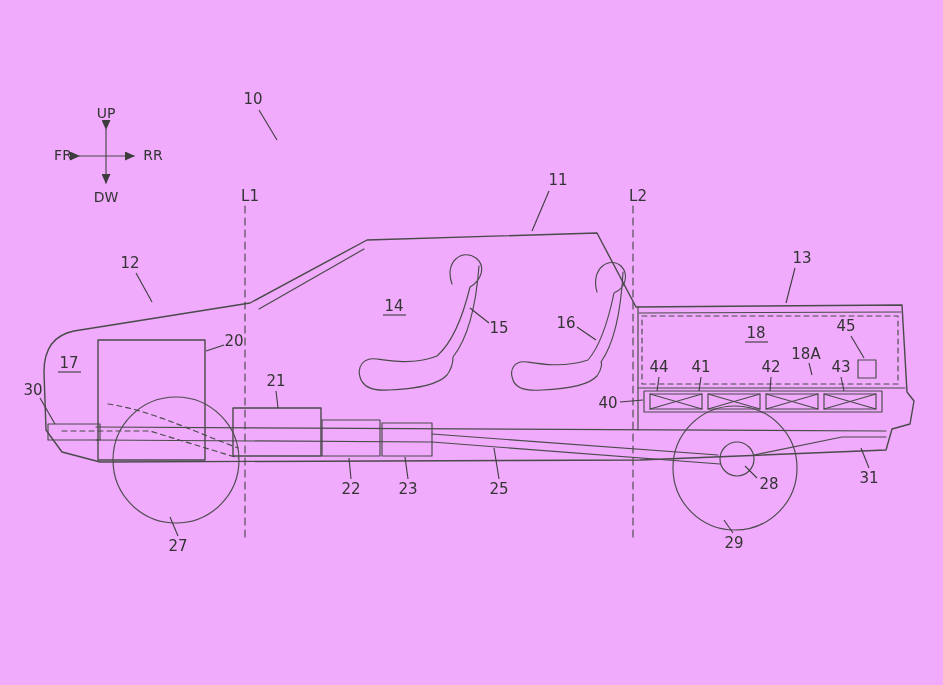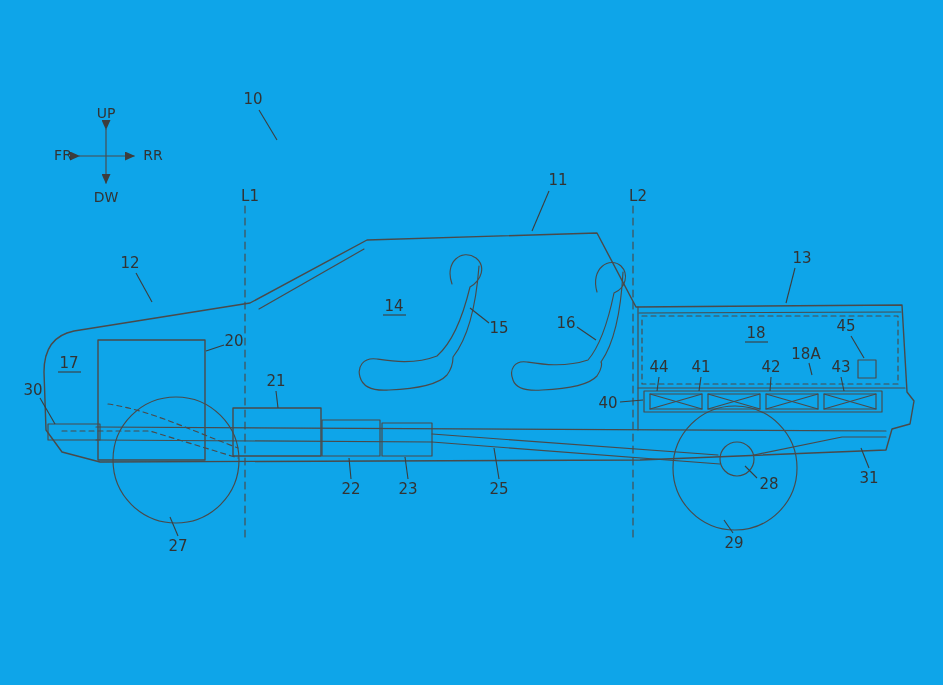--- a/index.html
+++ b/index.html
@@ -4,21 +4,21 @@
 <style>
   html, body {
     margin: 0;
     padding: 0;
     background: #ffffff;
   }
   .canvas {
     position: relative;
     width: 943px;
     height: 685px;
-    background: #0ea5e9;
+    background: #f0abfc;
     overflow: hidden;
     font-family: "DejaVu Sans", "Liberation Sans", sans-serif;
   }
   svg { display: block; }
   .ln {
     fill: none;
     stroke: #4a4a4a;
     stroke-width: 1.4;
     stroke-linejoin: round;
     stroke-linecap: round;

